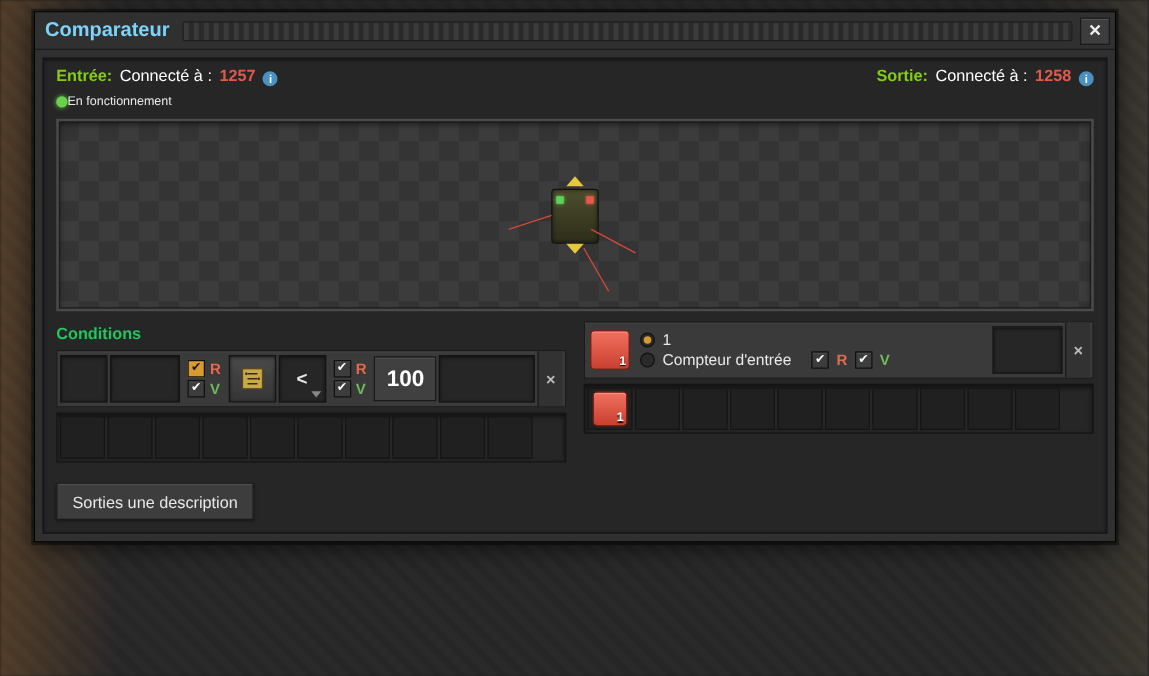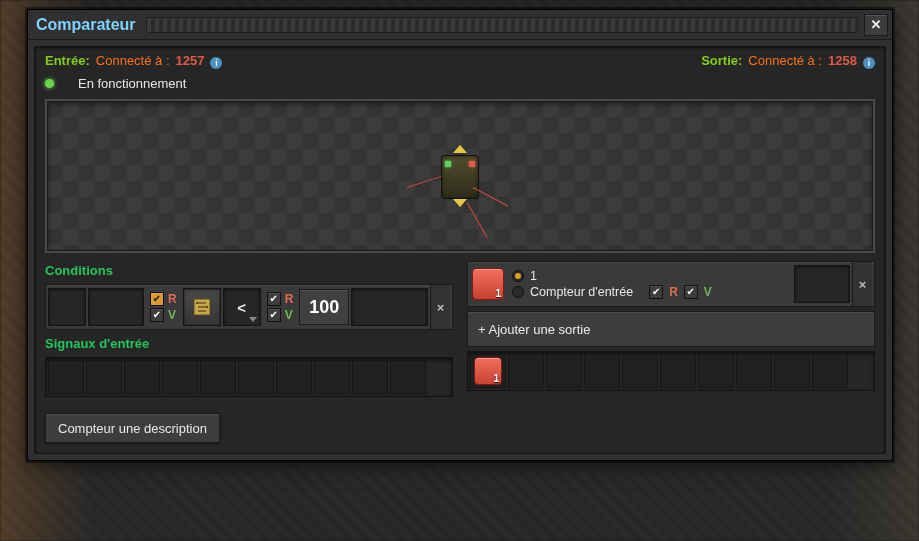--- a/index.html
+++ b/index.html
@@ -79,32 +79,32 @@
   }
   .io-row {
     display: flex;
     justify-content: space-between;
     align-items: center;
     padding: 6px 10px 2px 10px;
     font-size: 13px;
   }
   .io-side { display: flex; align-items: baseline; gap: 6px; }
   .io-side .lbl { color: #84cc16; font-weight: 700; }
-  .io-side .sub { color: #f97316; }
+  .io-side .sub { color: #ffffff; }
   .io-side .num { color: #e05a4a; font-weight: 700; text-align: right; }
   .io-side .info-icon {
     display:inline-block; width:12px; height:12px;
     border-radius:50%; background:#4a90c0; color:#fff;
     font-size:9px; line-height:12px; text-align:center; font-weight:700;
     transform: translateY(1px);
   }
   .status-row {
-    display:flex; align-items:center; gap:24px;
+    display:flex; align-items:center; gap:0;
     padding: 6px 10px 4px 10px;
-    font-size: 13px;
+    font-size: 10px;
   }
   .status-dot {
     width:9px; height:9px; border-radius:50%;
     background:#6ad14c; box-shadow:0 0 4px #6ad14c;
   }
   
   .preview {
     margin: 4px 10px 8px 10px;
     height: 154px;
     background:
@@ -361,21 +361,20 @@
             </div>
           </div>
           <div class="input-num">
             <span>100</span>
           </div>
           <div class="slot stretch" style="min-width:0; width:auto;"></div>
           <div class="row-x">×</div>
         </div>
 
 
-        <div class="sec-title">Signaux d'entrée</div>
         <div class="signals-box">
           <div class="sig-slot"></div>
           <div class="sig-slot"></div>
           <div class="sig-slot"></div>
           <div class="sig-slot"></div>
           <div class="sig-slot"></div>
           <div class="sig-slot"></div>
           <div class="sig-slot"></div>
           <div class="sig-slot"></div>
           <div class="sig-slot"></div>
@@ -402,40 +401,37 @@
               <span class="rlabel">R</span>
               <span class="chk">✔</span>
               <span class="vlabel">V</span>
             </div>
           </div>
           <div class="stretch"></div>
           <div class="slot-wide"></div>
           <div class="row-x">×</div>
         </div>
 
-        <div class="btn-row">
-          <span>+ Ajouter une sortie</span>
-        </div>
 
         <div class="signals-box">
           <div class="sig-slot">
             <div class="badge-red" style="width:28px;height:28px;margin:0;"></div>
           </div>
           <div class="sig-slot"></div>
           <div class="sig-slot"></div>
           <div class="sig-slot"></div>
           <div class="sig-slot"></div>
           <div class="sig-slot"></div>
           <div class="sig-slot"></div>
           <div class="sig-slot"></div>
           <div class="sig-slot"></div>
           <div class="sig-slot"></div>
         </div>
       </div>
     </div>
 
     <div class="bottom">
       <div class="desc-btn">
-        <span>Compteur une description</span>
+        <span>Sorties une description</span>
       </div>
     </div>
   </div>
 </div>
 
 </body></html>

